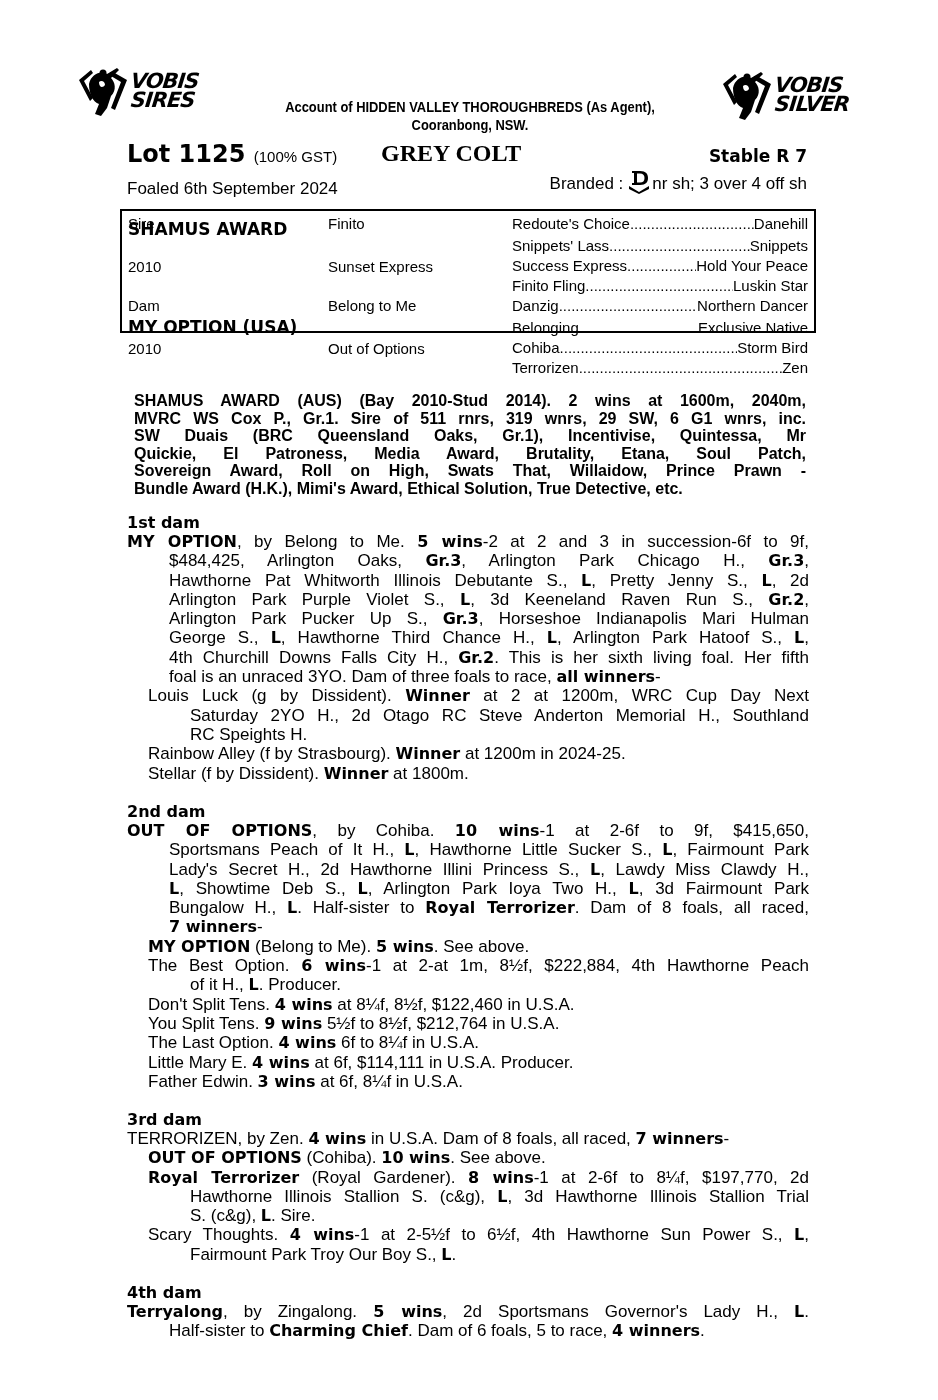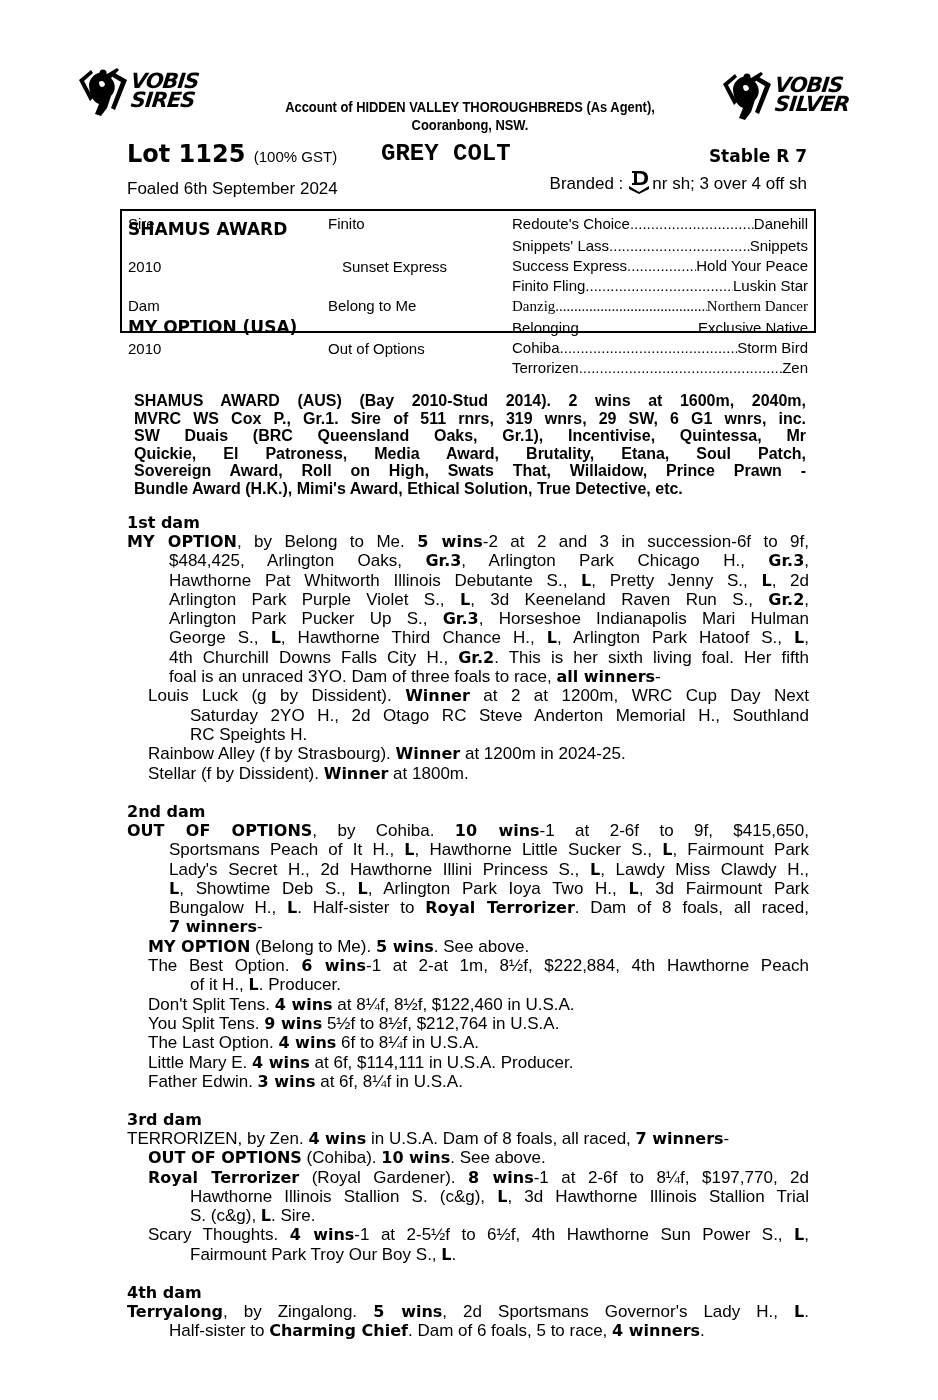--- a/index.html
+++ b/index.html
@@ -3,21 +3,21 @@
 <meta charset="utf-8">
 <style>
   html, body { margin:0; padding:0; background:#ffffff; }
   body { width:938px; height:1400px; position:relative; overflow:hidden; color:#000; font-family:"Liberation Sans", sans-serif; }
   .logo { position:absolute; display:flex; align-items:center; }
   .logo svg { display:block; }
   .logo-text { font-family:"DejaVu Sans", sans-serif; font-weight:bold; font-style:italic; font-size:21px; line-height:19px; letter-spacing:-1px; margin-left:2px; transform:skewX(-6deg); }
   .account { position:absolute; left:200px; top:98px; width:540px; text-align:center; font-family:"Liberation Sans", sans-serif; font-weight:bold; font-size:15px; line-height:18px; transform:scaleX(0.86); transform-origin:center; }
   .lot { position:absolute; left:127px; top:140px; font-family:"DejaVu Sans", sans-serif; font-weight:bold; font-size:24px; }
   .lot .gst { font-family:"Liberation Sans", sans-serif; font-weight:normal; font-size:15px; }
-  .colt { position:absolute; left:381px; top:140px; font-family:Liberation Mono, monospace; font-weight:bold; font-size:24px;text-align:center; }
+  .colt { position:absolute; left:381px; top:140px; font-family:Liberation Serif, serif; font-weight:bold; font-size:24px;text-align:center; }
   .stable { position:absolute; right:131px; top:146px; font-family:"DejaVu Sans", sans-serif; font-weight:bold; font-size:17px;margin-left:26px; }
   .foaled { position:absolute; left:127px; top:179px; font-size:17px; }
   .branded { position:absolute; right:131px; top:170px; font-size:17px; display:flex; align-items:flex-end; }
   .branded svg { margin:0 1px 0 4px; }
   .ped { position:absolute; left:120px; top:209px; width:696px; height:124px; border:2px solid #000; box-sizing:border-box; }
   .ped .cell { position:absolute; font-size:15px; line-height:20px; white-space:nowrap; }
   .ped .big { font-family:"DejaVu Sans", sans-serif; font-weight:bold; font-size:17px; }
   .ped .gp { position:absolute; left:390px; width:296px; font-size:15px; line-height:20px; display:flex; white-space:nowrap; overflow:hidden; }
   .ped .gp .l { flex:0 0 auto; }
   .ped .gp .dots { flex:1 1 auto; overflow:hidden; }
@@ -91,21 +91,21 @@
 
 <div class="ped">
   <div class="cell" style="left:6px; top:3px;">Sire</div>
   <div class="cell big" style="left:6px; top:8px;">SHAMUS AWARD</div>
   <div class="cell" style="left:6px; top:46px;">2010</div>
   <div class="cell" style="left:6px; top:85px;">Dam</div>
   <div class="cell big" style="left:6px; top:106px;">MY OPTION (USA)</div>
   <div class="cell" style="left:6px; top:128px;">2010</div>
 
   <div class="cell" style="left:206px; top:3px;">Finito</div>
-  <div class="cell" style="left:220px; top:46px;">Sunset Express</div>
+  <div class="cell" style="left:206px; top:46px;">Sunset Express</div>
   <div class="cell" style="left:206px; top:85px;">Belong to Me</div>
   <div class="cell" style="left:206px; top:128px;">Out of Options</div>
 
   <div class="gp" style="top:3px;">
       <span class="l">Redoute's Choice</span>
       <span class="dots"></span>
       <span class="r">Danehill</span>
     </div>
   <div class="gp" style="top:25px;">
       <span class="l">Snippets' Lass</span>
@@ -115,21 +115,21 @@
   <div class="gp" style="top:45px;">
       <span class="l">Success Express</span>
       <span class="dots"></span>
       <span class="r">Hold Your Peace</span>
     </div>
   <div class="gp" style="top:65px;">
       <span class="l">Finito Fling</span>
       <span class="dots"></span>
       <span class="r">Luskin Star</span>
     </div>
-  <div class="gp" style="top:85px;font-family:Liberation Serif, serif;">
+  <div class="gp" style="top:85px;">
       <span class="l">Danzig</span>
       <span class="dots"></span>
       <span class="r">Northern Dancer</span>
     </div>
   <div class="gp" style="top:107px;">
       <span class="l">Belonging</span>
       <span class="dots"></span>
       <span class="r">Exclusive Native</span>
     </div>
   <div class="gp" style="top:127px;">

